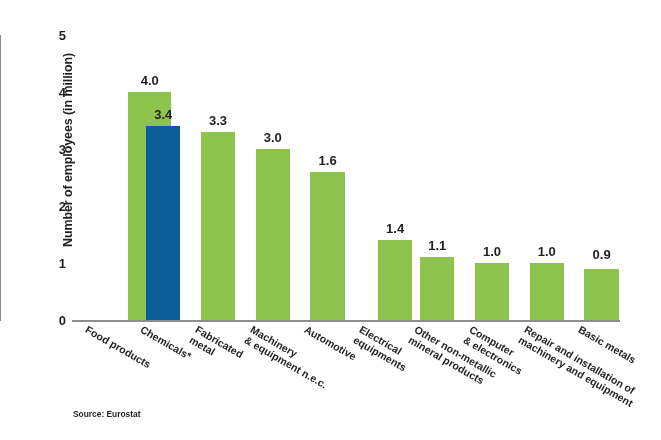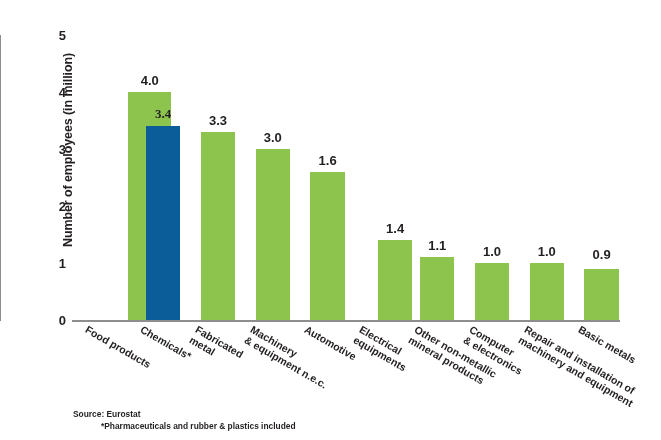--- a/index.html
+++ b/index.html
@@ -128,21 +128,21 @@
       <div class="bar-group" style="left: 19.275px; width: 43px; height: 440px; margin-left: 37px;">
         <div class="bar" style="height: 228px;">
           <div class="bar-rect" style="height: 228px;"></div>
         </div>
         <div class="bar-value" style="bottom: 352px;">4.0</div>
       </div>
       <div class="bar-group" style="left: 74.075px; width: 34.25px; height: 440px;">
         <div class="bar" style="height: 193.8px;">
           <div class="bar-rect accent" style="height: 193.8px;"></div>
         </div>
-        <div class="bar-value" style="bottom: 317.8px; font-family: Liberation Serif, serif;">3.4</div>
+        <div class="bar-value" style="bottom: 317.8px;">3.4</div>
       </div>
       <div class="bar-group" style="left: 128.875px; width: 34.25px; height: 380px;">
         <div class="bar" style="height: 188.1px;">
           <div class="bar-rect" style="height: 188.1px;"></div>
         </div>
         <div class="bar-value" style="bottom: 312.1px;">3.3</div>
       </div>
       <div class="bar-group" style="left: 183.675px; width: 34.25px; height: 376px;">
         <div class="bar" style="height: 171px;">
           <div class="bar-rect" style="height: 171px;"></div>
@@ -221,16 +221,15 @@
         <span>Repair and installation of</span>
         <span>machinery and equipment</span>
       </div>
       <div class="x-label" style="left: 510.475px;">
         <span>Basic metals</span>
       </div>
     </div>
 
   <div class="footnotes">
     <div class="footnote-1">Source: Eurostat</div>
-    <div class="footnote-2">*Pharmaceuticals and rubber &amp; plastics included</div>
   </div>
 
 </div>
 
 </body></html>

